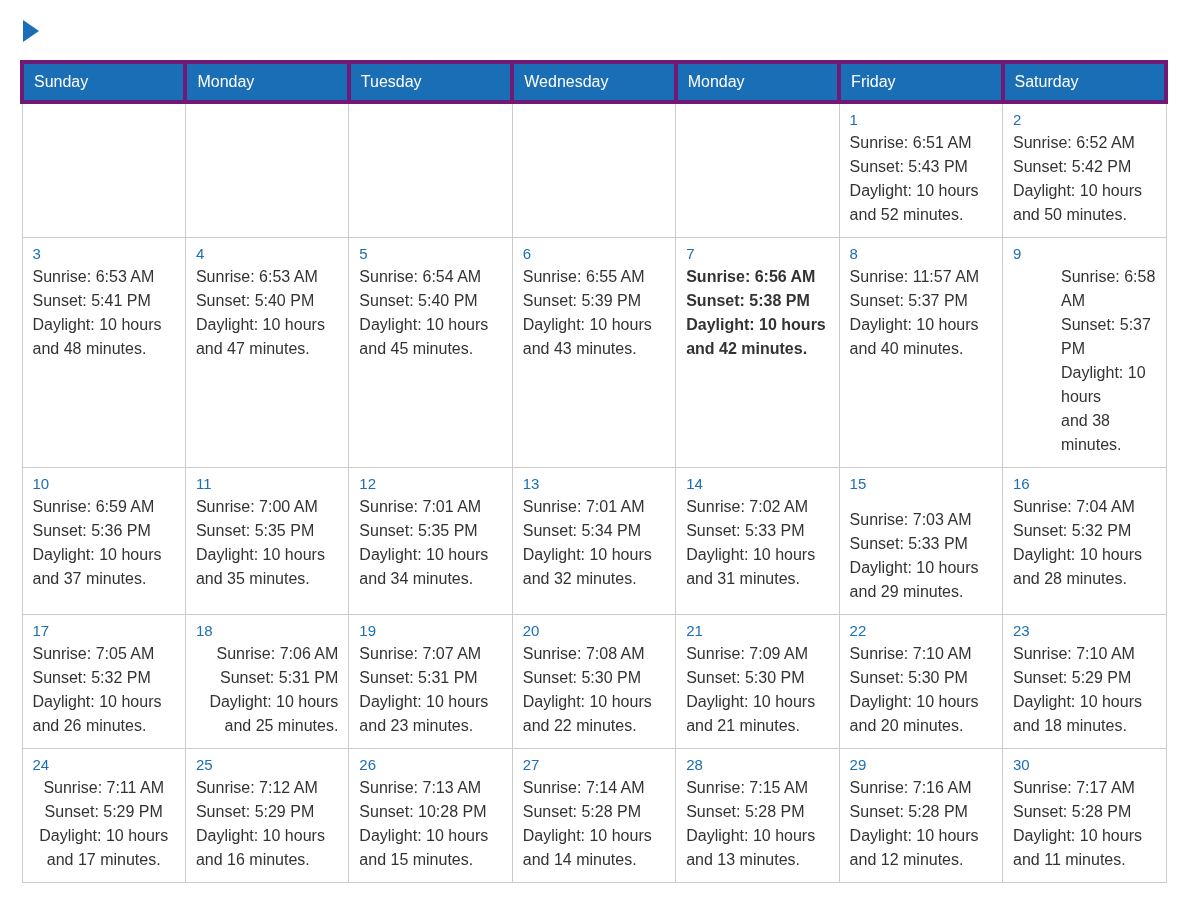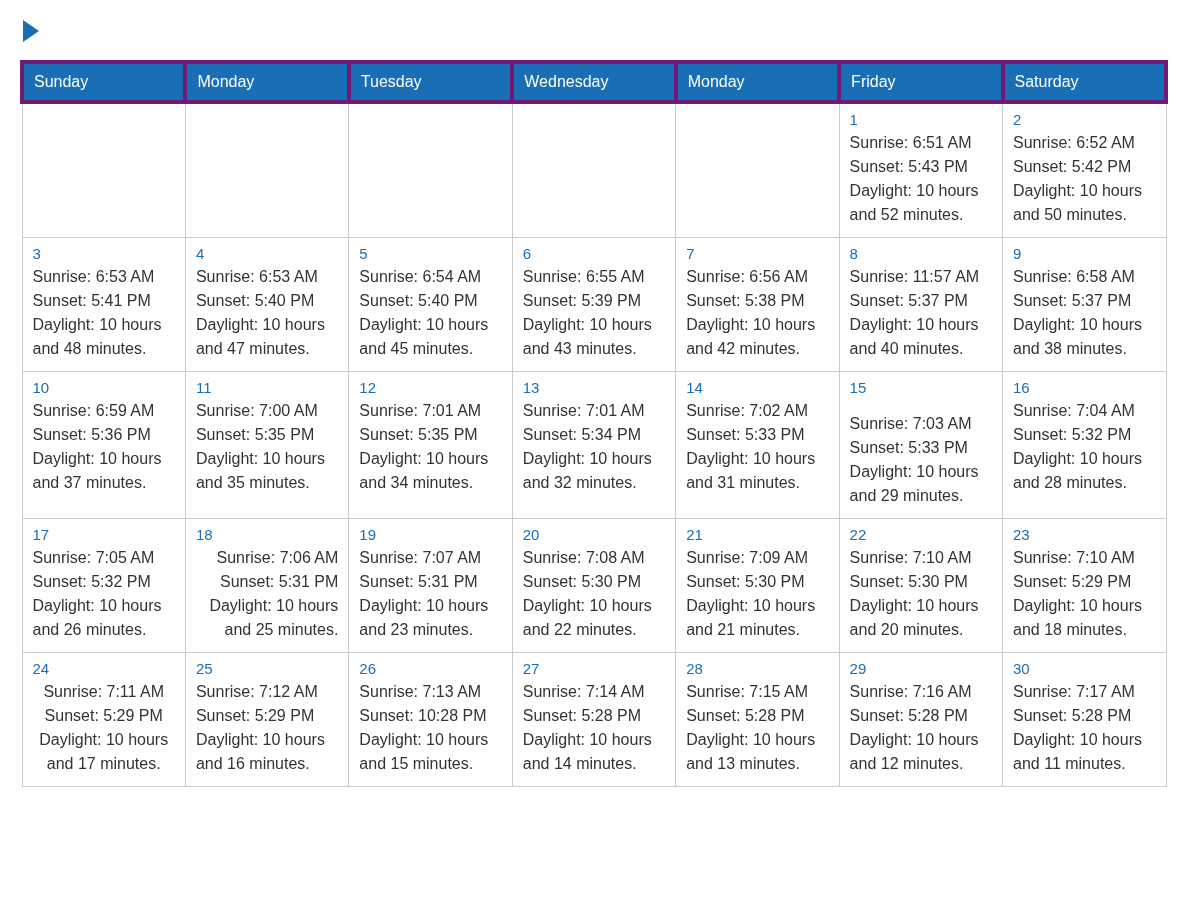--- a/index.html
+++ b/index.html
@@ -178,35 +178,35 @@
         </td>
         <td>
           <span class="day-number">6</span>
           <div class="day-info" style="white-space: pre-line;">Sunrise: 6:55 AM
 Sunset: 5:39 PM
 Daylight: 10 hours
 and 43 minutes.</div>
         </td>
         <td>
           <span class="day-number">7</span>
-          <div class="day-info" style="white-space: pre-line;">Sunrise: 6:56 AM
+          <div class="day-info" style="white-space: pre-line; font-weight: bold;">Sunrise: 6:56 AM
 Sunset: 5:38 PM
 Daylight: 10 hours
 and 42 minutes.</div>
         </td>
         <td>
           <span class="day-number">8</span>
           <div class="day-info" style="white-space: pre-line;">Sunrise: 11:57 AM
 Sunset: 5:37 PM
 Daylight: 10 hours
 and 40 minutes.</div>
         </td>
         <td>
           <span class="day-number">9</span>
-          <div class="day-info" style="white-space: pre-line;">Sunrise: 6:58 AM
+          <div class="day-info" style="white-space: pre-line; margin-left: 48px;">Sunrise: 6:58 AM
 Sunset: 5:37 PM
 Daylight: 10 hours
 and 38 minutes.</div>
         </td>
       </tr>
       <tr>
         <td>
           <span class="day-number">10</span>
           <div class="day-info" style="white-space: pre-line;">Sunrise: 6:59 AM
 Sunset: 5:36 PM

